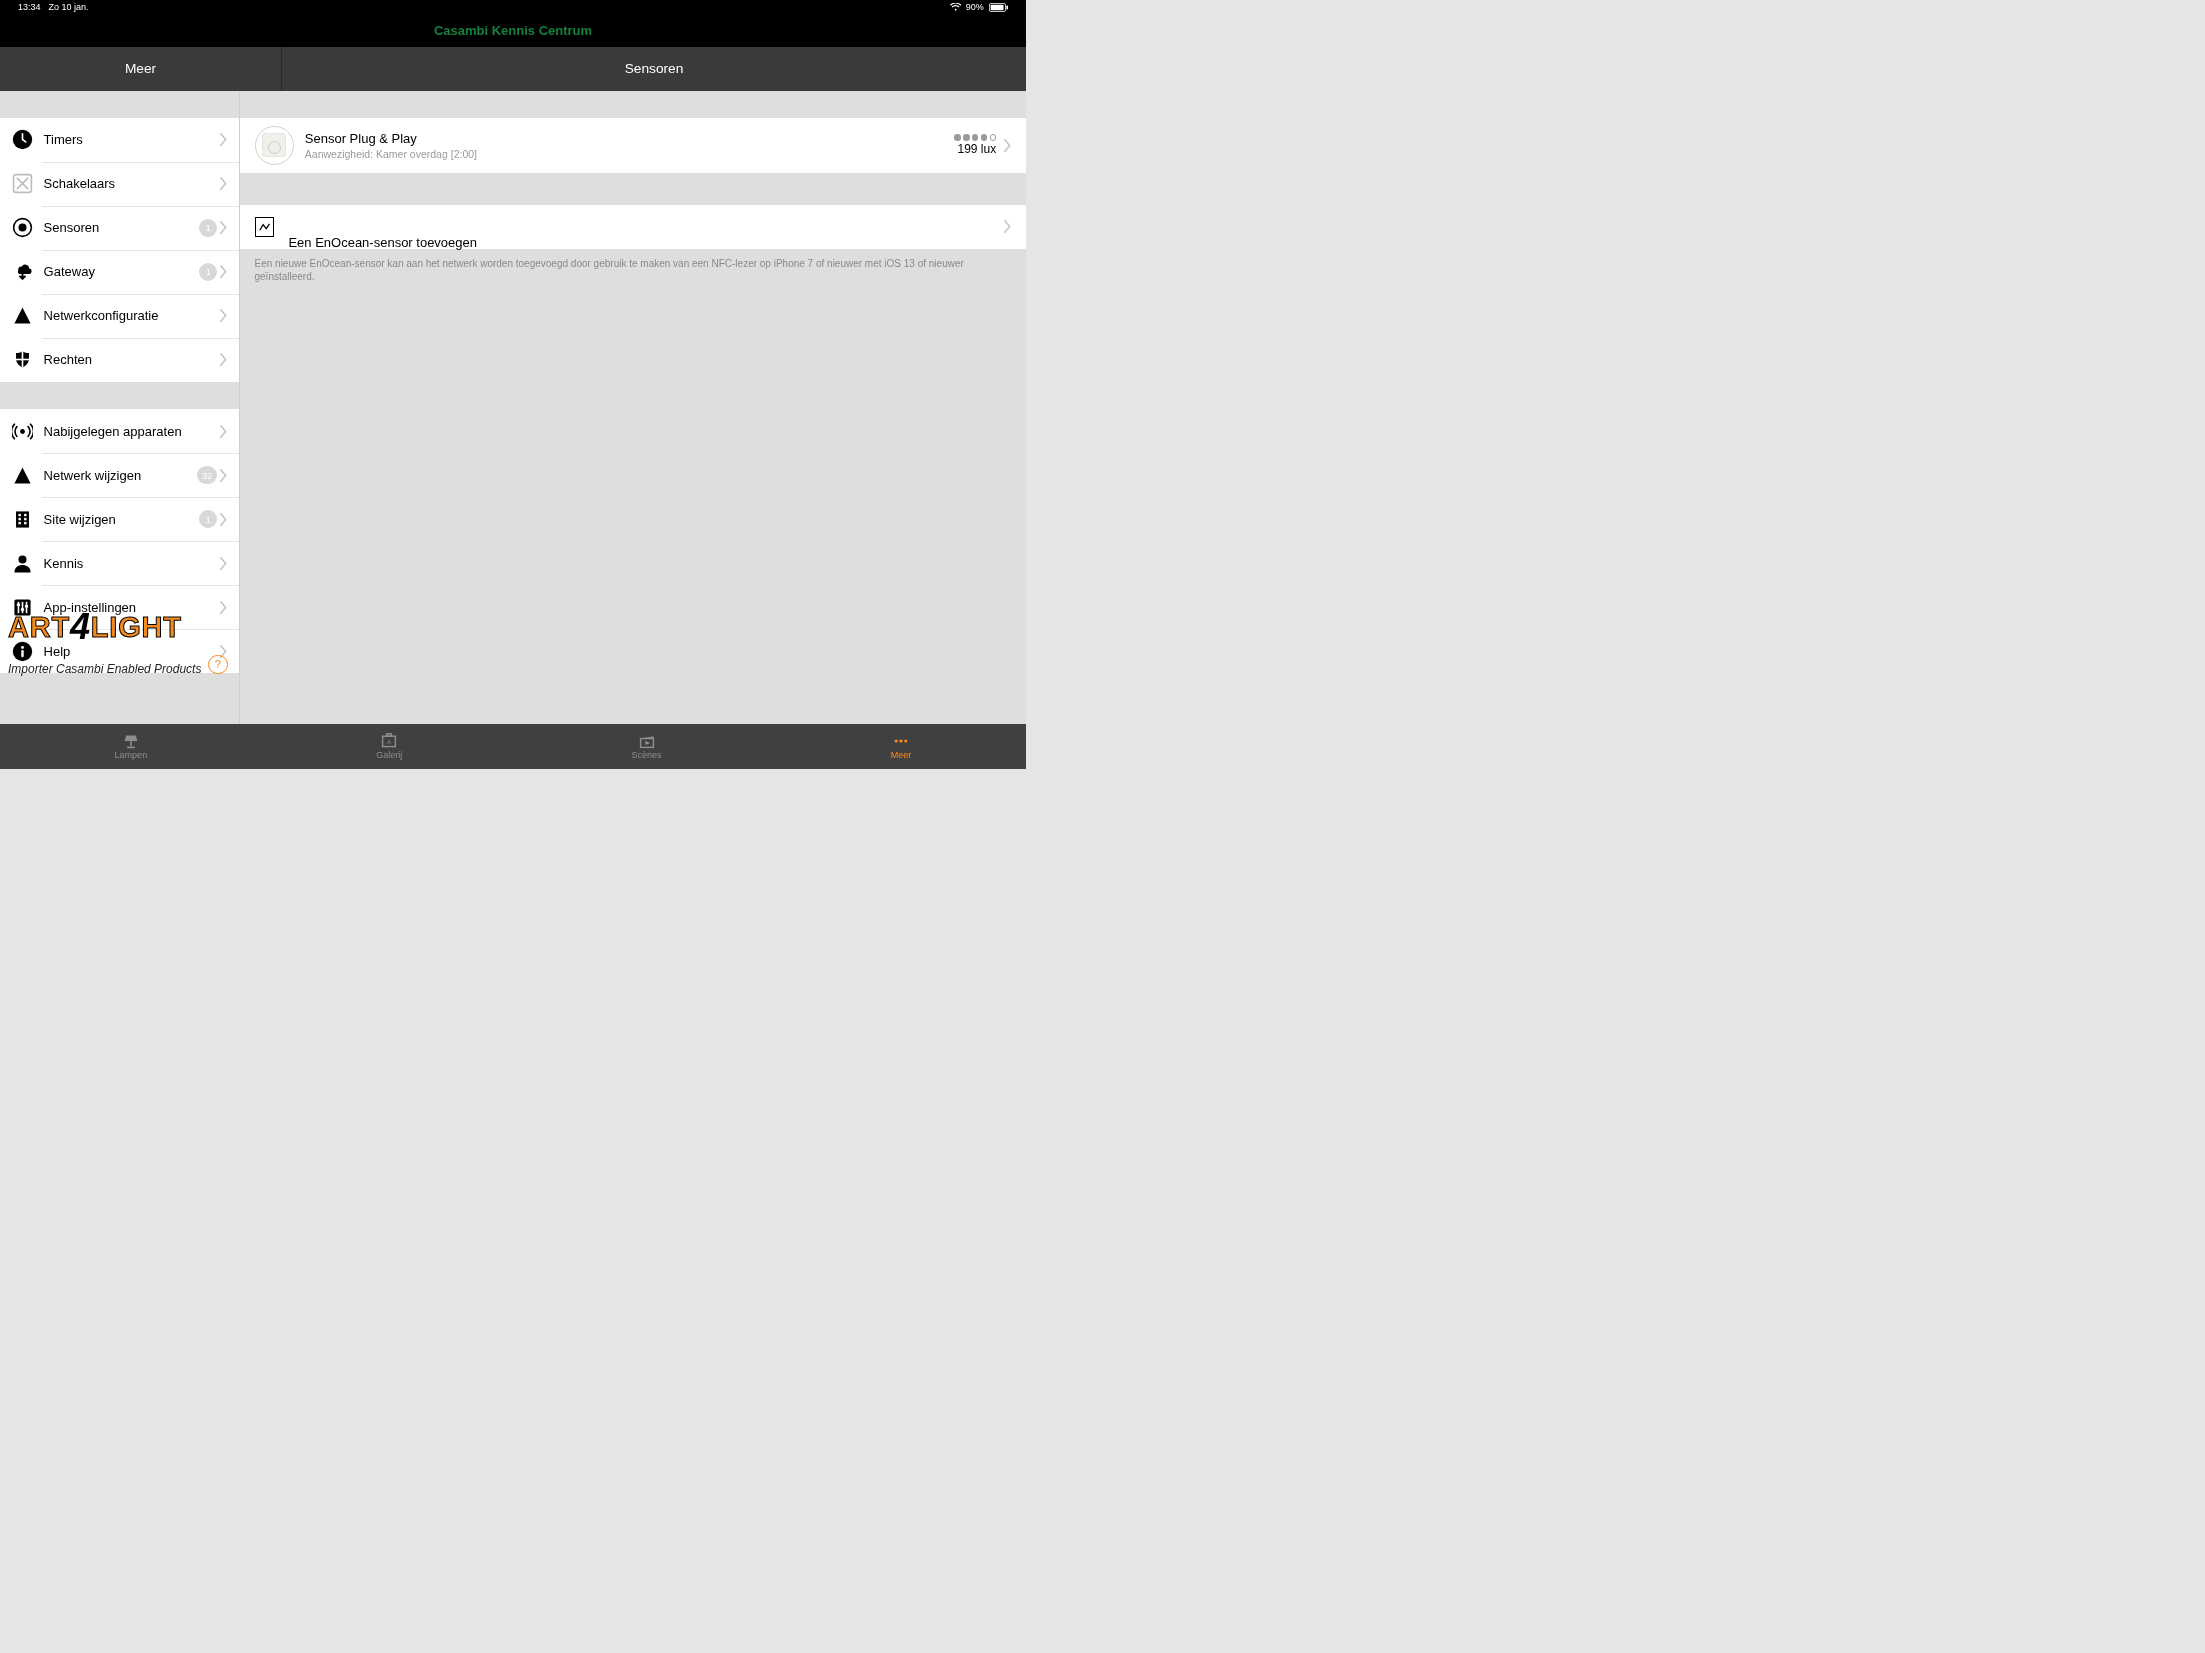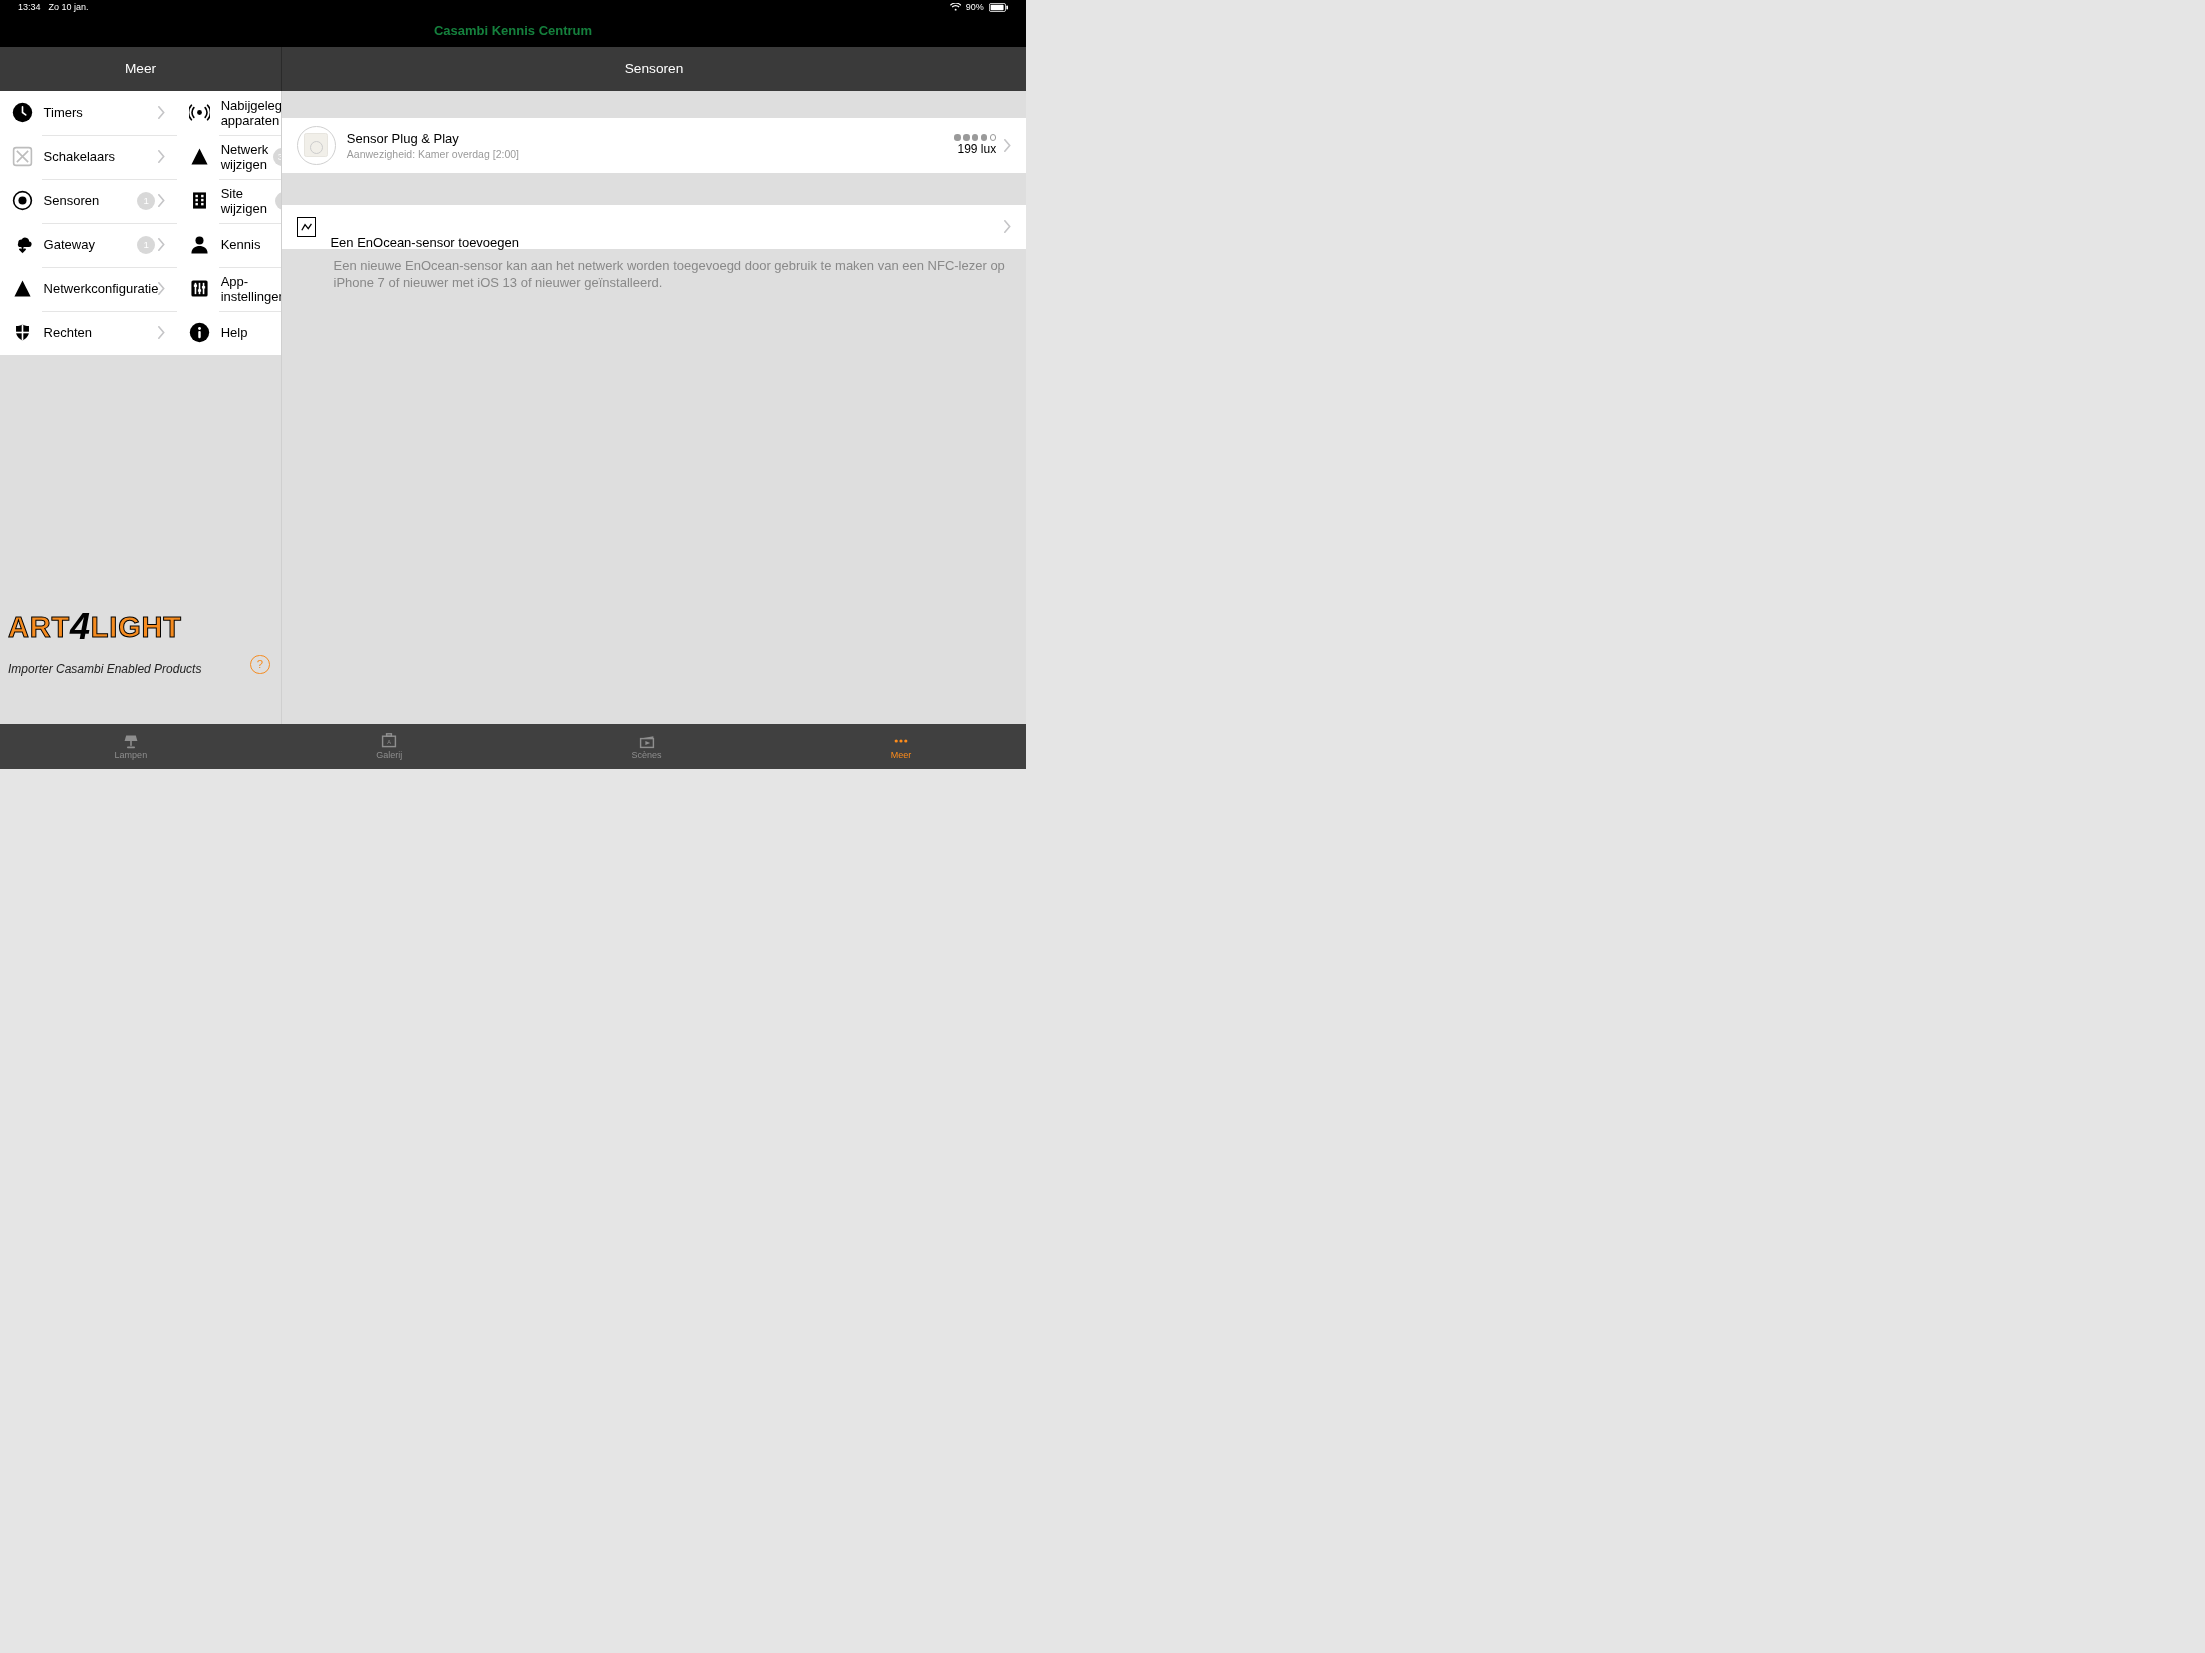--- a/index.html
+++ b/index.html
@@ -15,21 +15,21 @@
   
   .titlebar { height: 32px; background: #000; color: #15803d; display: flex; align-items: center; justify-content: center; font-size: 13px; font-weight: 600; }
 
   
   .colheaders { height: 44px; background: #3a3a3a; color: #fff; display: flex; }
   .colheaders .left { width: 282px; display: flex; align-items: center; justify-content: center; font-size: 13.7px; border-right: 0.8px solid #2a2a2a; }
   .colheaders .right { flex: 1; display: flex; align-items: center; justify-content: center; font-size: 13.7px; }
 
   
   .body { flex: 1; display: flex; min-height: 0; }
-  .sidebar { width: 282px; background: #dedede; border-right: 0.8px solid #cfcfcf; overflow: hidden; display: flex; flex-direction: row; position: relative; }
+  .sidebar { width: 240px; background: #dedede; border-right: 0.8px solid #cfcfcf; overflow: hidden; display: flex; flex-direction: column; position: relative; }
   .main { flex: 1; background: #dedede; overflow: hidden; display: flex; flex-direction: column; }
 
   .section-gap { height: 27.4px; }
 
   .row { background: #fff; display: flex; align-items: center; height: 44px; padding: 0 11.3px 0 11.3px; position: relative; }
   .row + .row::before { content: ""; position: absolute; left: 42px; right: 0; top: 0; height: 0.8px; background: #e5e5e5; }
   .row .icon { width: 22.6px; height: 22.6px; display: flex; align-items: center; justify-content: center; margin-right: 9.7px; }
   .row .label { flex: 1; font-size: 13px; color: #000; }
   .row .badge { min-width: 18px; height: 18px; border-radius: 9px; background: #d8d8d8; color: #fff; font-size: 9.7px; display: flex; align-items: center; justify-content: center; padding: 0 4.8px; margin-right: 3.2px; }
   .row .chev { color: #c5c5c7; }
@@ -47,21 +47,21 @@
   .mrow .dots span { width: 6.5px; height: 6.5px; border-radius: 3.2px; background: #9a9a9a; display: inline-block; }
   .mrow .dots span.empty { background: transparent; border: 0.8px solid #9a9a9a; }
   .mrow .lux { font-size: 12px; color: #000; }
   .mrow .chev { color: #c5c5c7; }
 
   .mrow2 { background: #fff; display: flex; align-items: center; height: 44px; padding: 0 14.5px; }
   .mrow2 .icon { width: 19.4px; height: 19.4px; border: 1.2px solid #000; display: flex; align-items: center; justify-content: center; margin-right: 14.5px; }
   .mrow2 .label { flex: 1; font-size: 13px; margin-top: 31px; }
   .mrow2 .chev { color: #c5c5c7; }
 
-  .helptext { padding: 8px 14.5px; font-size: 13px; color: #898989; line-height: 1.35; margin-left: 37px; }
+  .helptext { padding: 8px 14.5px; font-size: 10px; color: #898989; line-height: 1.35; }
 
   
   .tabbar { height: 45px; background: #404040; color: #8e8e8e; display: flex; align-items: center; justify-content: space-around; }
   .tab { display: flex; flex-direction: column; align-items: center; gap: 1.6px; font-size: 9px; }
   .tab.active { color: #ff8c1a; }
   .tab .ticon { height: 16px; display: flex; align-items: center; justify-content: center; }
 
   
   .brand { position: absolute; left: 8px; bottom: 48px; }
   .brand .logo-line { font-family: Georgia, "Times New Roman", serif; font-weight: 700; font-size: 29px; letter-spacing: 0.8px; line-height: 1; }

